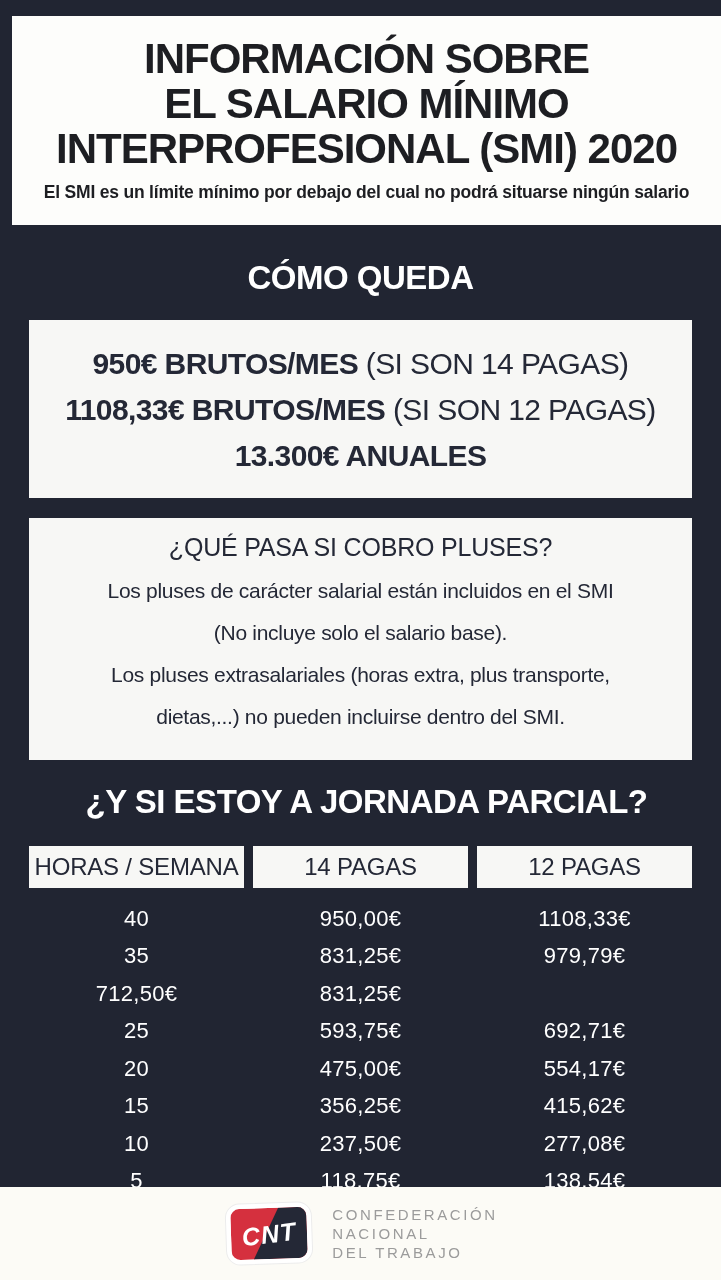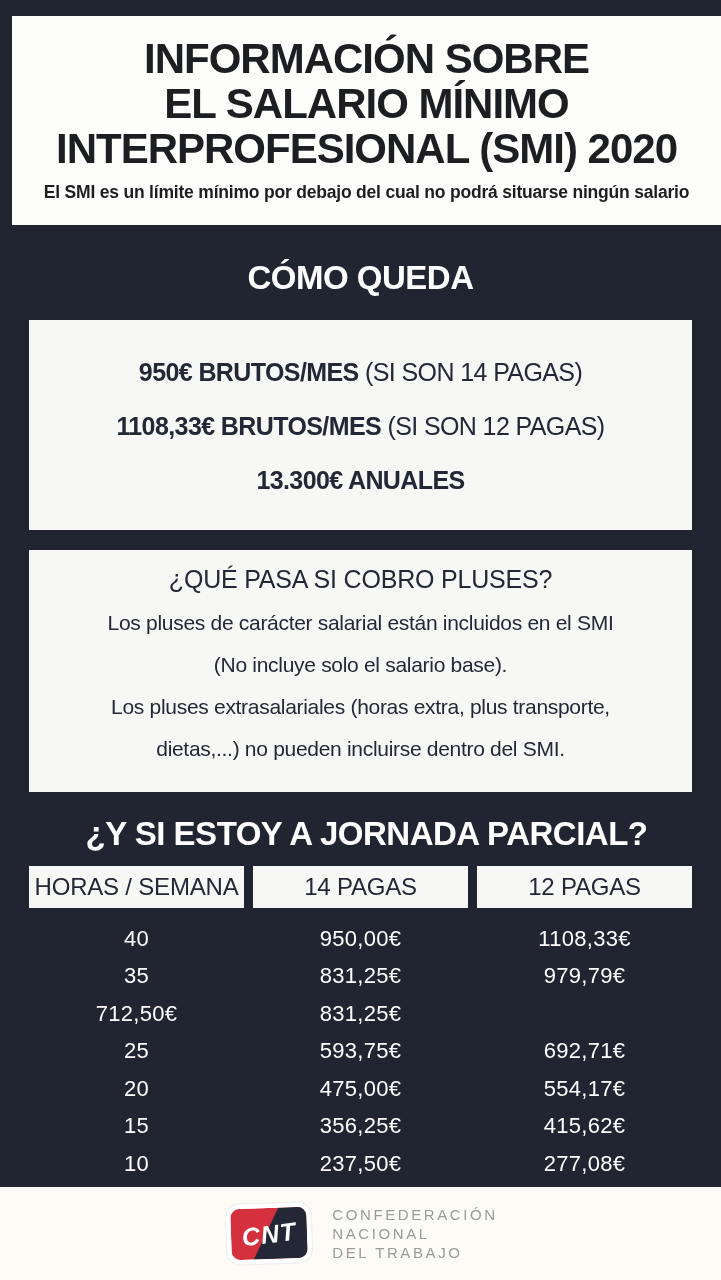--- a/index.html
+++ b/index.html
@@ -19,31 +19,31 @@
   .t-line{display:block;}
   .subtitle{margin:11px 0 0;font-size:17.5px;font-weight:700;color:#1d1e22;
     letter-spacing:-0.2px;}
   
   .main-dark{position:absolute;top:225px;left:0;right:0;height:962px;}
   .section-heading{color:#ffffff;text-align:center;font-weight:800;}
   .section-heading.big{margin:26px 0 0;font-size:33px;line-height:53px;letter-spacing:-0.5px;}
   .section-heading.med{margin:24px 0 0;font-size:33px;line-height:36px;letter-spacing:-0.5px;padding-left:12px;}
   .white-box{background:#f7f7f5;margin:0 29px;color:#242836;text-align:center;}
   .salary-box{margin-top:16px;padding:17px 4px 15px;}
-  .salary-line{margin:16px;font-size:25px;line-height:38px;letter-spacing:-0.6px;white-space:nowrap;}
+  .salary-line{margin:8px;font-size:30px;line-height:38px;letter-spacing:-0.6px;white-space:nowrap;}
   .salary-line .b{font-weight:800;}
   .salary-line .l{font-weight:300;}
   .rates{display:flex;justify-content:space-between;margin:17px 62px 0 60px;color:#ffffff;}
   .rate.right{text-align:right;}
   .rate-q{margin:0;font-size:23px;font-weight:300;letter-spacing:0.3px;}
   .rate-v{margin:3px 0 0;font-size:32px;font-weight:800;letter-spacing:-0.3px;}
   .pluses-box{margin-top:20px;padding:15px 8px 14px;}
   .pluses-heading{margin:0 0 4px;font-size:25px;font-weight:400;letter-spacing:-0.2px;}
   .pluses-line{margin:16px;font-size:21px;line-height:26px;font-weight:400;letter-spacing:-0.3px;}
-  .table-head{display:grid;grid-template-columns:1fr 1fr 1fr;gap:9px;margin:14px 29px 0;}
+  .table-head{display:grid;grid-template-columns:1fr 1fr 1fr;gap:9px;margin:26px 29px 0;}
   .th{background:#f7f7f5;color:#242836;height:42px;display:flex;align-items:center;
     justify-content:center;font-size:24px;font-weight:400;letter-spacing:-0.2px;}
   .table-body{margin:12px 29px 0;}
   .tr{display:grid;grid-template-columns:1fr 1fr 1fr;gap:9px;height:37.5px;}
   .td{color:#ffffff;font-size:22px;font-weight:400;display:flex;align-items:center;
     justify-content:center;letter-spacing:0.3px;}
   
   .footer-band{
     position:absolute;bottom:0;left:0;right:0;height:93px;background:#fcfbf6;
     display:flex;align-items:center;justify-content:center;

